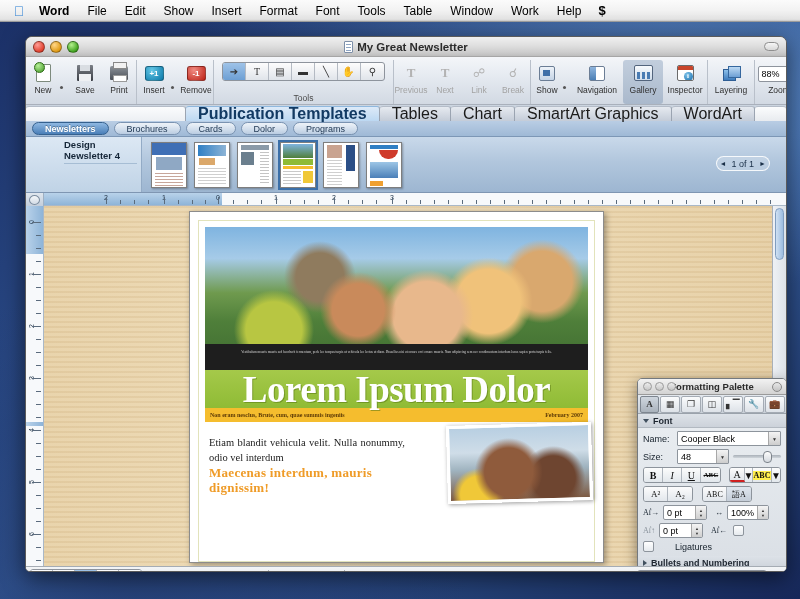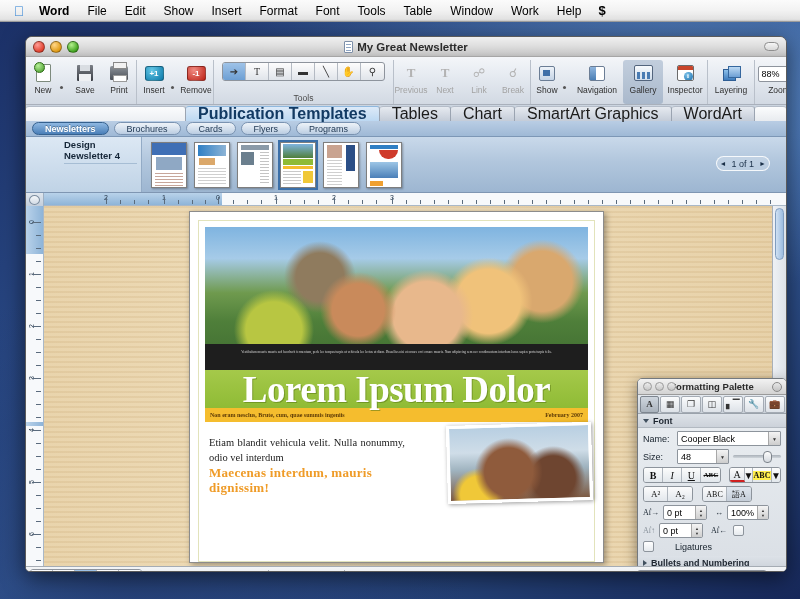--- a/index.html
+++ b/index.html
@@ -725,21 +725,21 @@
     <div class="gtab">Chart</div>
     <div class="gtab">SmartArt Graphics</div>
     <div class="gtab">WordArt</div>
     <div class="gtab blank"></div>
   </div>
 
   <div id="gallery-cats">
     <div class="cat-pill active">Newsletters</div>
     <div class="cat-pill">Brochures</div>
     <div class="cat-pill">Cards</div>
-    <div class="cat-pill">Flyers</div>
+    <div class="cat-pill">Dolor</div>
     <div class="cat-pill">Programs</div>
   </div>
 
   <div id="gallery-body">
     <div id="tmpl-info">
       <div id="tmpl-title">Design Newsletter 4</div>
     </div>
 
     <div id="thumbs">
       <div class="thumb">

